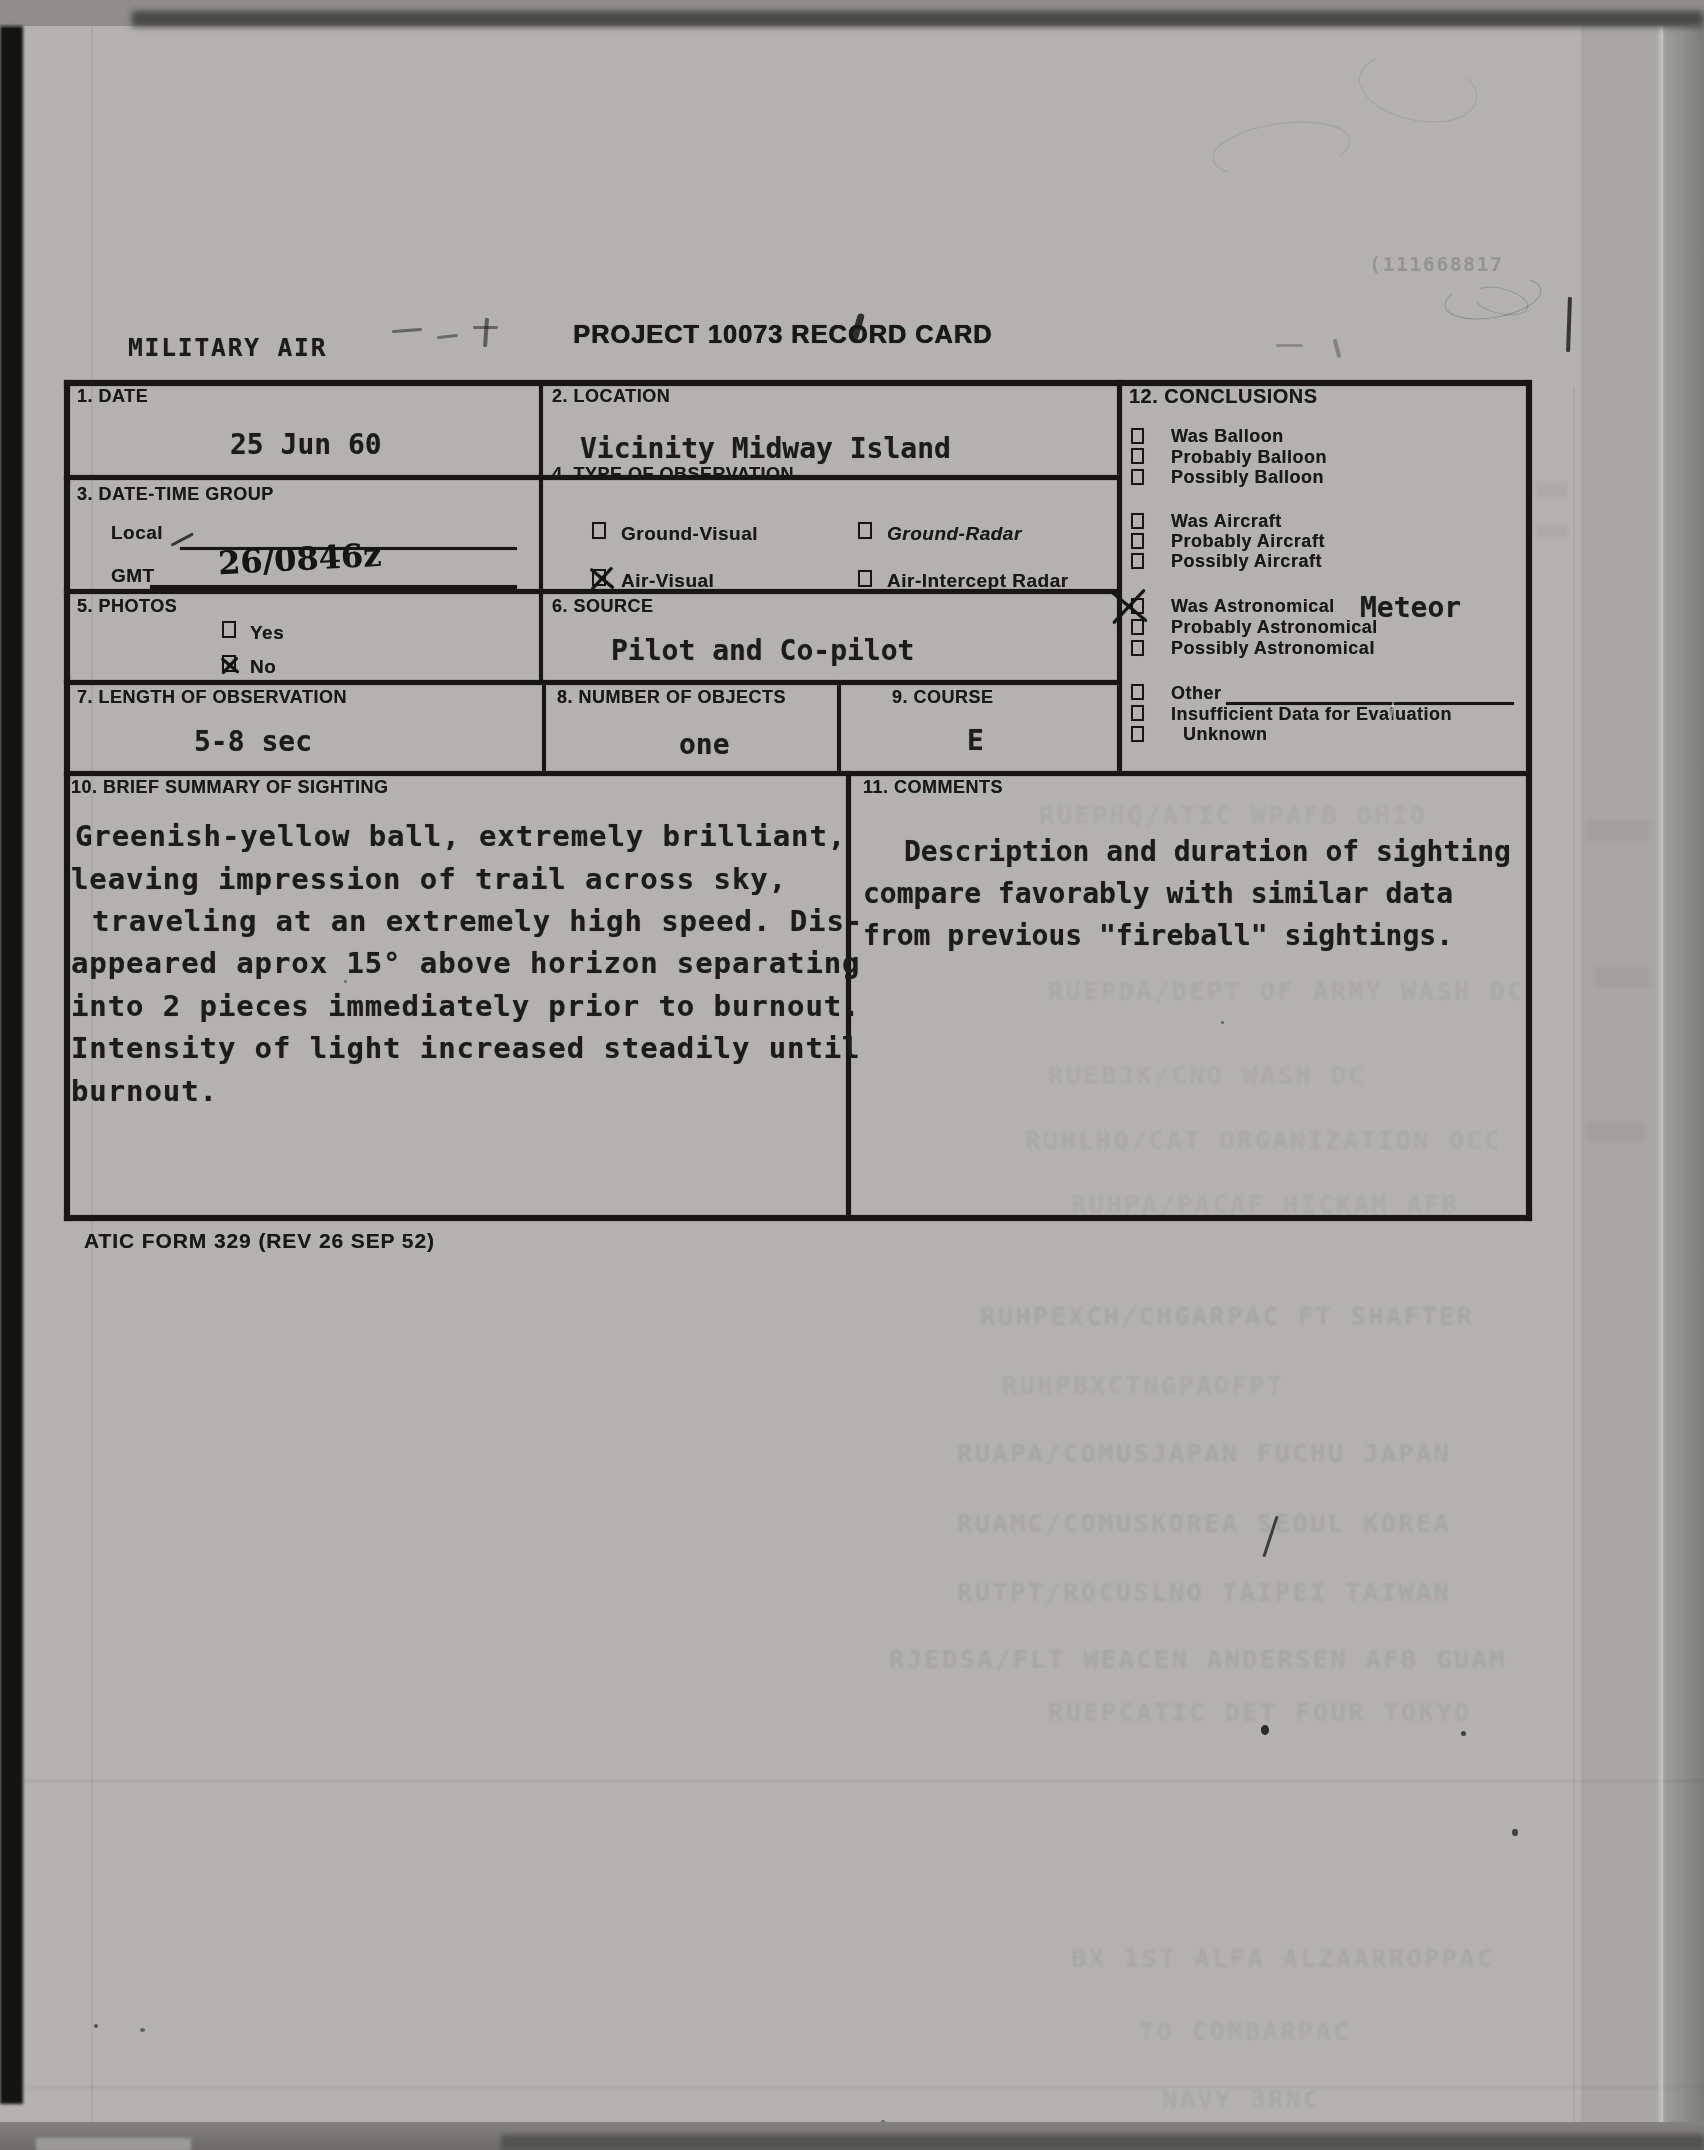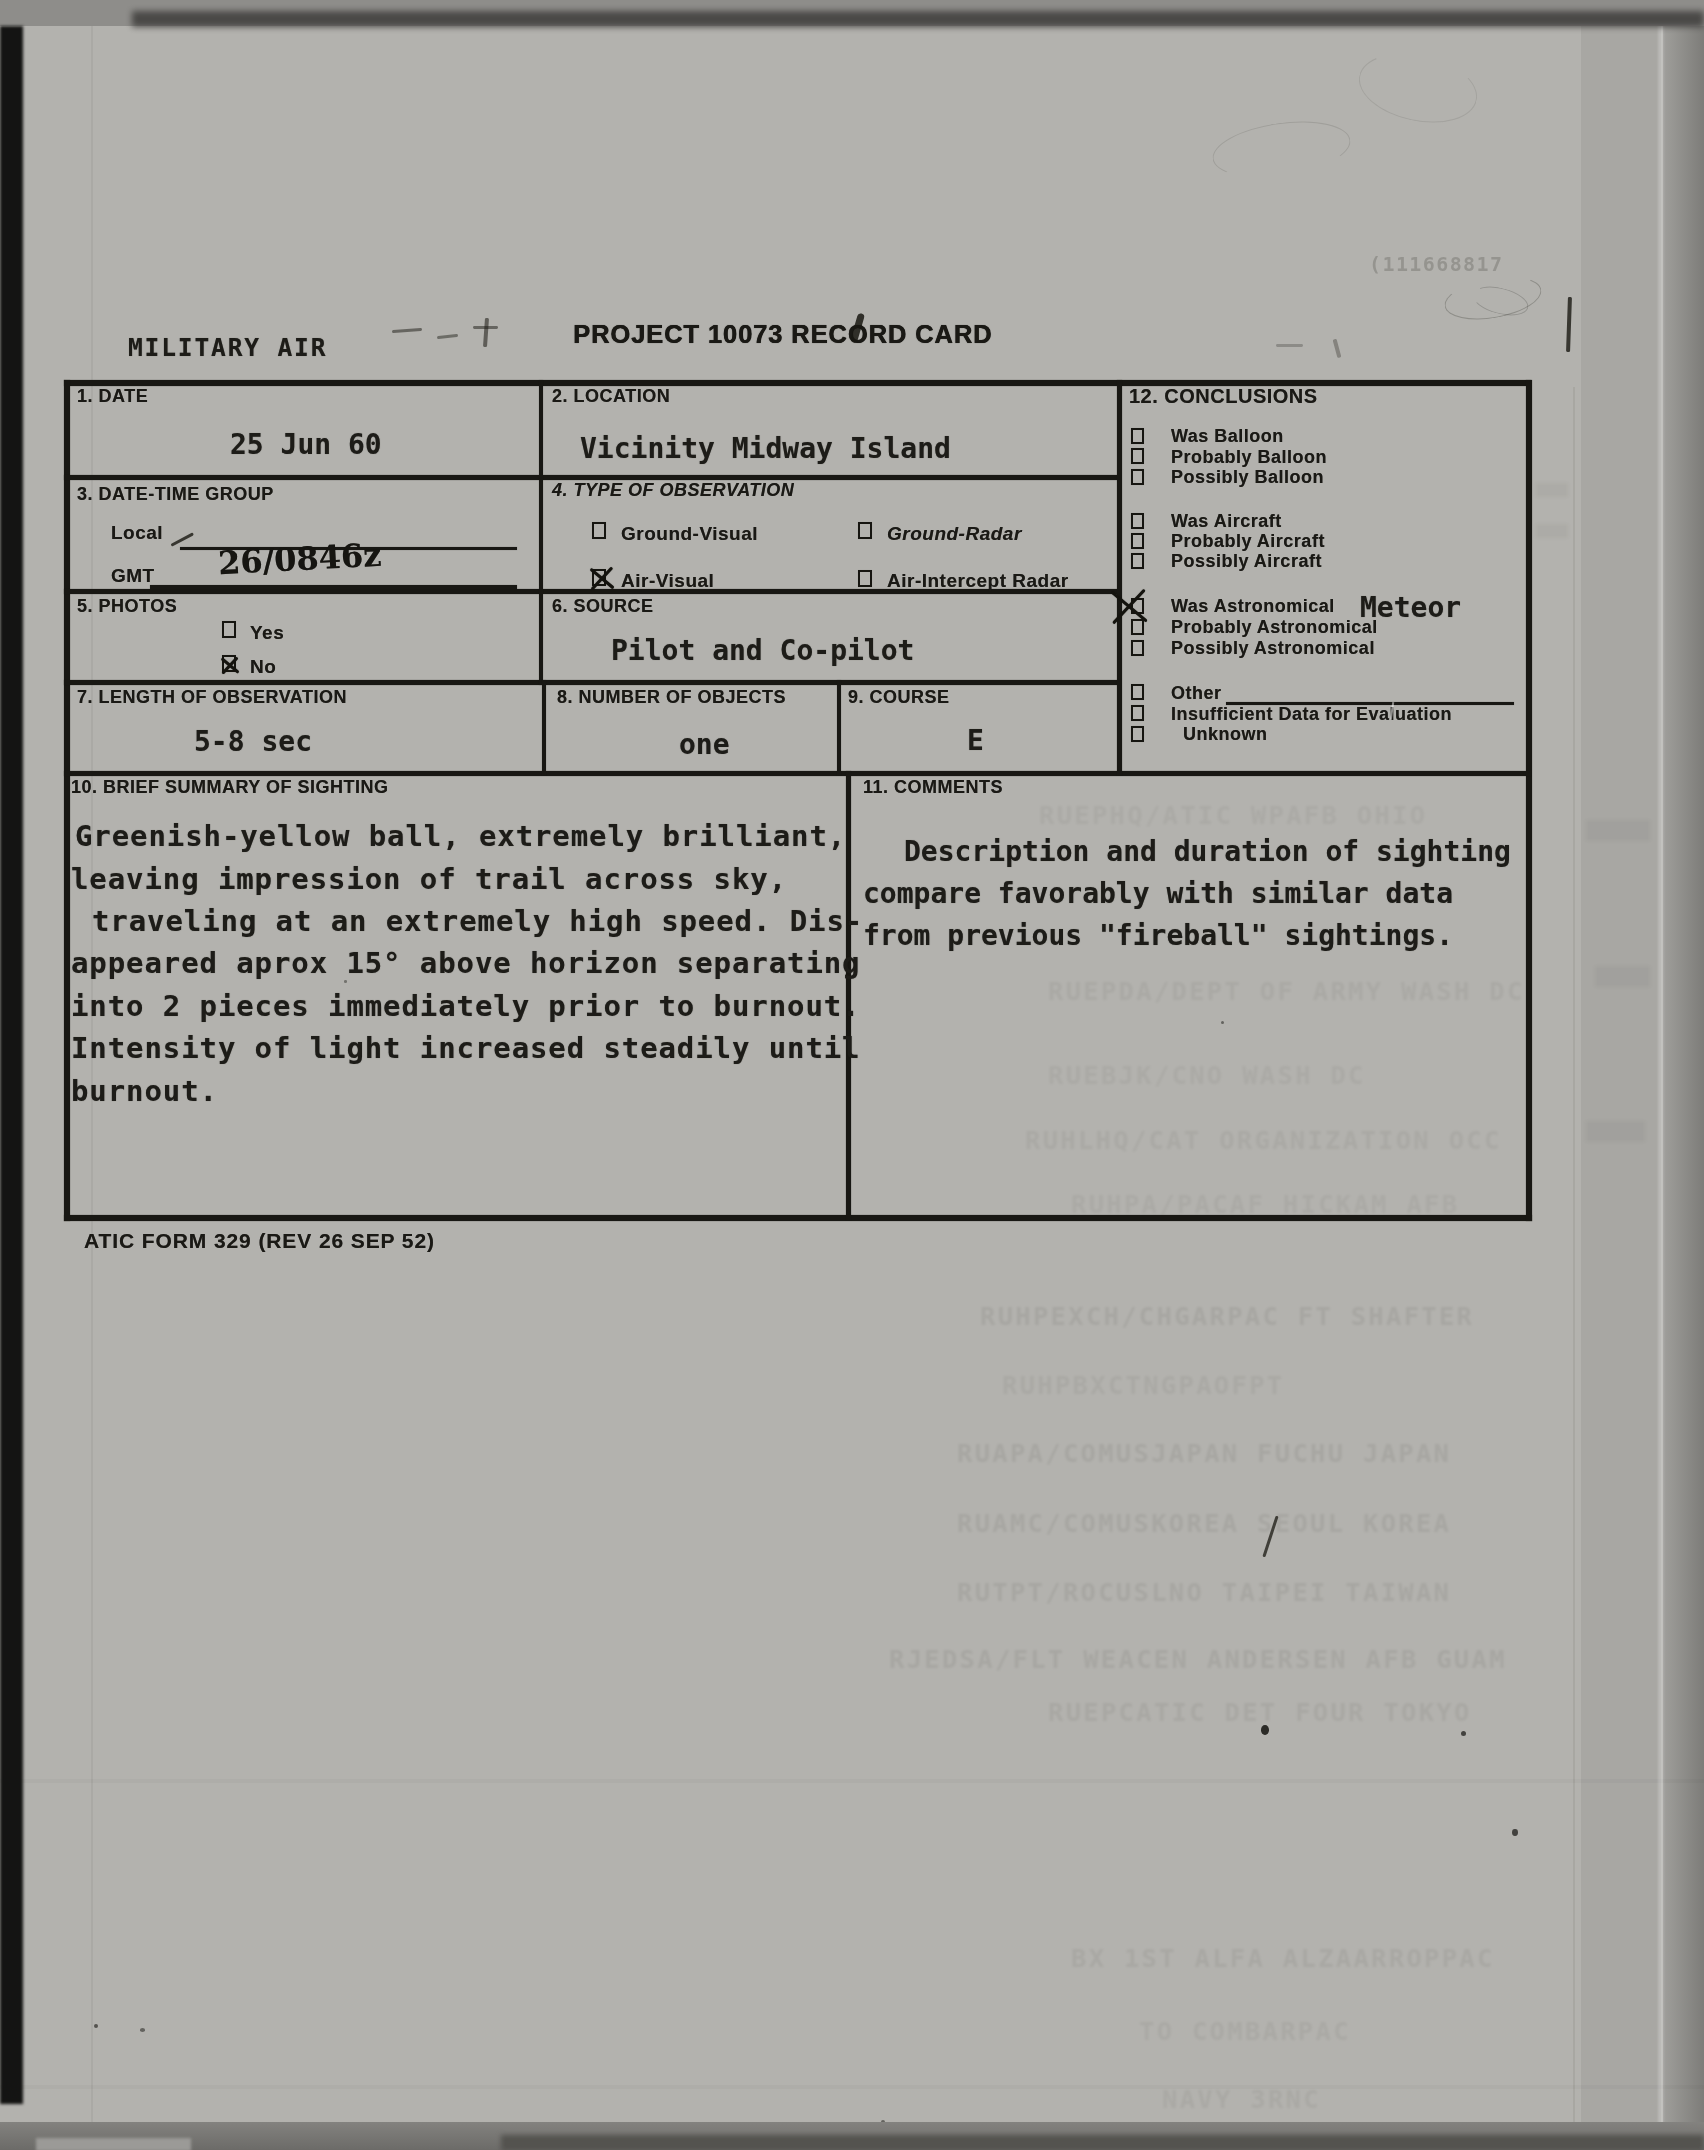--- a/index.html
+++ b/index.html
@@ -100,21 +100,21 @@
     <span class="mono" style="left:580px;top:432px;">Vicinity Midway Island</span>
 
     <span class="lbl" style="left:77px;top:484px;">3. DATE-TIME GROUP</span>
     <span class="lbl sm" style="left:111px;top:522px;">Local</span>
     <div class="rule" style="left:180px;top:547px;width:337px;height:3.2px;"></div>
     <div class="stroke" style="left:181px;top:527px;width:2.7px;height:24.6px;transform:rotate(62deg);opacity:.8;"></div>
     <span class="lbl sm" style="left:111px;top:565px;">GMT</span>
     <span class="hand" style="left:218px;top:540px;">26/0846z</span>
     <div class="rule" style="left:150px;top:585px;width:367px;height:3.6px;"></div>
 
-    <span class="lbl" style="left:552px;top:480px;font-style:italic;">4. TYPE OF OBSERVATION</span>
+    <span class="lbl" style="left:552px;top:464px;">4. TYPE OF OBSERVATION</span>
     <div class="box" style="left:592px;top:522px;"></div>
     <span class="lbl sm" style="left:621px;top:523px;">Ground-Visual</span>
     <div class="box" style="left:858px;top:522px;"></div>
     <span class="lbl sm" style="left:887px;top:523px;font-style:italic;">Ground-Radar</span>
     <div class="box" style="left:592px;top:569px;"></div>
     <span class="xmark" style="left:587px;top:563px;width:30px;height:27px;"></span>
     <span class="lbl sm" style="left:621px;top:570px;">Air-Visual</span>
     <div class="box" style="left:858px;top:570px;"></div>
     <span class="lbl sm" style="left:887px;top:570px;">Air-Intercept Radar</span>
 
@@ -124,21 +124,21 @@
     <div class="box" style="left:222px;top:655px;"></div>
     <span class="xmark" style="left:219px;top:652px;width:22px;height:24px;"></span>
     <span class="lbl sm" style="left:250px;top:656px;">No</span>
     <span class="lbl" style="left:552px;top:596px;">6. SOURCE</span>
     <span class="mono" style="left:611px;top:634px;">Pilot and Co-pilot</span>
 
     <span class="lbl" style="left:77px;top:687px;">7. LENGTH OF OBSERVATION</span>
     <span class="mono" style="left:194px;top:725px;">5-8 sec</span>
     <span class="lbl" style="left:557px;top:687px;">8. NUMBER OF OBJECTS</span>
     <span class="mono" style="left:679px;top:728px;">one</span>
-    <span class="lbl" style="left:848px;top:687px;">9. COURSE</span>
+    <span class="lbl" style="left:892px;top:687px;">9. COURSE</span>
     <span class="mono" style="left:967px;top:724px;">E</span>
 
     <span class="lbl" style="left:71px;top:777px;">10. BRIEF SUMMARY OF SIGHTING</span>
     <span class="mono sum" style="left:67px;top:819px;margin-left:8px;">Greenish-yellow ball, extremely brilliant,</span>
     <span class="mono sum" style="left:71px;top:862px;">leaving impression of trail across sky,</span>
     <span class="mono sum" style="left:71px;top:904px;margin-left:21px;">traveling at an extremely high speed. Dis-</span>
     <span class="mono sum" style="left:71px;top:946px;">appeared aprox 15° above horizon separating</span>
     <span class="mono sum" style="left:71px;top:989px;">into 2 pieces immediately prior to burnout.</span>
     <span class="mono sum" style="left:71px;top:1031px;">Intensity of light increased steadily until</span>
     <span class="mono sum" style="left:71px;top:1074px;">burnout.</span>

